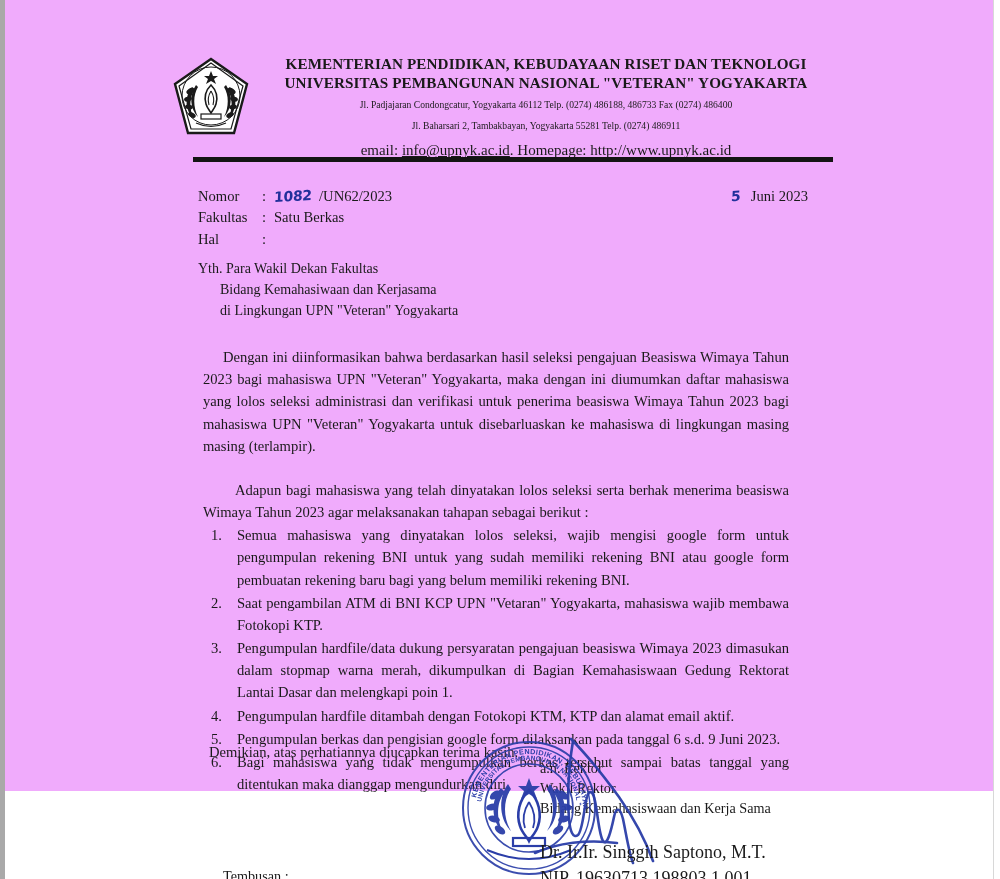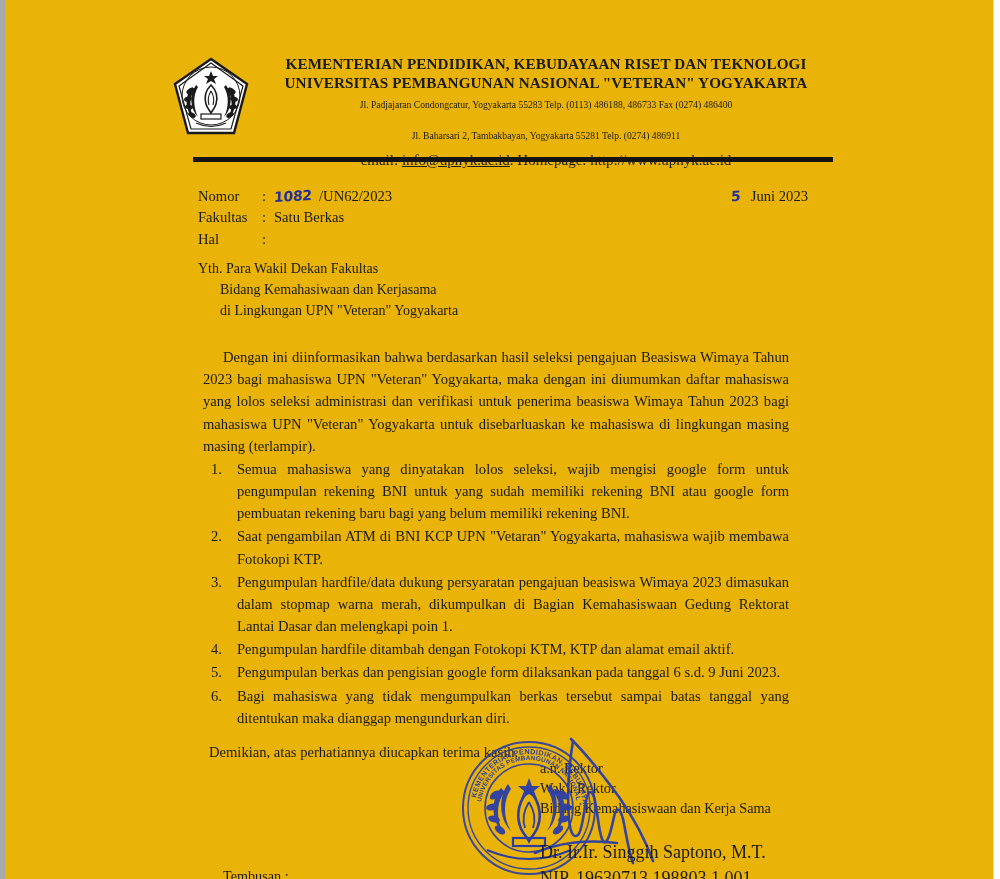--- a/index.html
+++ b/index.html
@@ -27,22 +27,22 @@
   .edge-right {
     position: absolute;
     left: 993px; top: 0;
     width: 1px; height: 879px;
     background: #d8d8d8;
   }
 
   .page {
     position: absolute;
     left: 5px; top: 0;
-    width: 988px; height: 879px;
-    background: #eab308;
+    width: 988px; height: 791px;
+    background: #f0abfc;
   }
 
   
   .letterhead {
     position: absolute;
     left: 160px; top: 55px;
     width: 680px;
   }
   .lh-row { display: flex; align-items: flex-start; }
   .logo-wrap {
@@ -77,21 +77,21 @@
   }
   .lh-addr {
     font-size: 9.6px;
     line-height: 1.25;
     margin-top: 7px;
     white-space: nowrap;
   }
   .lh-addr2 {
     font-size: 9.6px;
     line-height: 1.25;
-    margin-top: 19px;
+    margin-top: 9px;
     white-space: nowrap;
   }
   .lh-email {
     font-size: 15px;
     line-height: 1.25;
     margin-top: 9px;
     white-space: nowrap;
   }
   .lh-email .ul { text-decoration: underline; }
 
@@ -252,21 +252,21 @@
           <path d="M39 34 C36.5 38 35.5 43 37 48 M39 34 C41.5 38 42.5 43 41 48" fill="none" stroke="#1a1a1a" stroke-width="1.1"></path>
 
           <rect x="29" y="57" width="20" height="5" fill="#ffffff" stroke="#1a1a1a" stroke-width="1.2"></rect>
 
           <path d="M24 66 Q39 73 54 66" fill="none" stroke="#1a1a1a" stroke-width="1.2"></path>
         </svg>
       </div>
       <div class="lh-text">
         <div class="lh-title1">KEMENTERIAN PENDIDIKAN, KEBUDAYAAN  RISET DAN  TEKNOLOGI</div>
         <div class="lh-title2">UNIVERSITAS PEMBANGUNAN NASIONAL "VETERAN" YOGYAKARTA</div>
-        <div class="lh-addr">Jl. Padjajaran Condongcatur, Yogyakarta 55283 Telp. (0113) 486188, 486733  Fax (0274) 486400</div>
+        <div class="lh-addr">Jl. Padjajaran Condongcatur, Yogyakarta 46112 Telp. (0274) 486188, 486733  Fax (0274) 486400</div>
         <div class="lh-addr2">Jl. Baharsari 2, Tambakbayan, Yogyakarta 55281 Telp. (0274) 486911</div>
         <div class="lh-email"><span>email: </span><span class="ul">info@upnyk.ac.id</span><span>. Homepage: http://www.upnyk.ac.id</span></div>
       </div>
     </div>
   </div>
 
   <div class="rule"></div>
 
   <div class="refblock">
     <div class="ref-line">
@@ -292,20 +292,21 @@
   </div>
 
   <div class="addressee">
     <div>Yth. Para Wakil Dekan Fakultas</div>
     <div class="ind">Bidang Kemahasiwaan dan Kerjasama</div>
     <div class="ind">di Lingkungan UPN "Veteran" Yogyakarta</div>
   </div>
 
   <div class="body-block">
     <div class="para1">Dengan ini diinformasikan  bahwa  berdasarkan hasil seleksi pengajuan  Beasiswa Wimaya Tahun 2023 bagi mahasiswa  UPN "Veteran" Yogyakarta,  maka dengan ini diumumkan daftar mahasiswa yang lolos seleksi administrasi dan verifikasi untuk penerima beasiswa Wimaya Tahun 2023 bagi mahasiswa UPN "Veteran" Yogyakarta untuk disebarluaskan ke mahasiswa di lingkungan masing masing (terlampir).</div>
+    <div class="para2">Adapun bagi mahasiswa yang telah dinyatakan lolos seleksi serta berhak menerima beasiswa Wimaya Tahun 2023 agar melaksanakan tahapan sebagai berikut :</div>
     <ol class="steps">
       <li>
         <span class="num">1.</span>
         <span>Semua mahasiswa yang dinyatakan lolos seleksi, wajib mengisi google form untuk pengumpulan rekening BNI untuk yang sudah memiliki rekening BNI atau google form pembuatan rekening baru bagi yang belum memiliki rekening BNI.</span>
       </li>
       <li>
         <span class="num">2.</span>
         <span>Saat pengambilan ATM di BNI KCP UPN "Vetaran" Yogyakarta, mahasiswa wajib membawa Fotokopi  KTP.</span>
       </li>
       <li>

